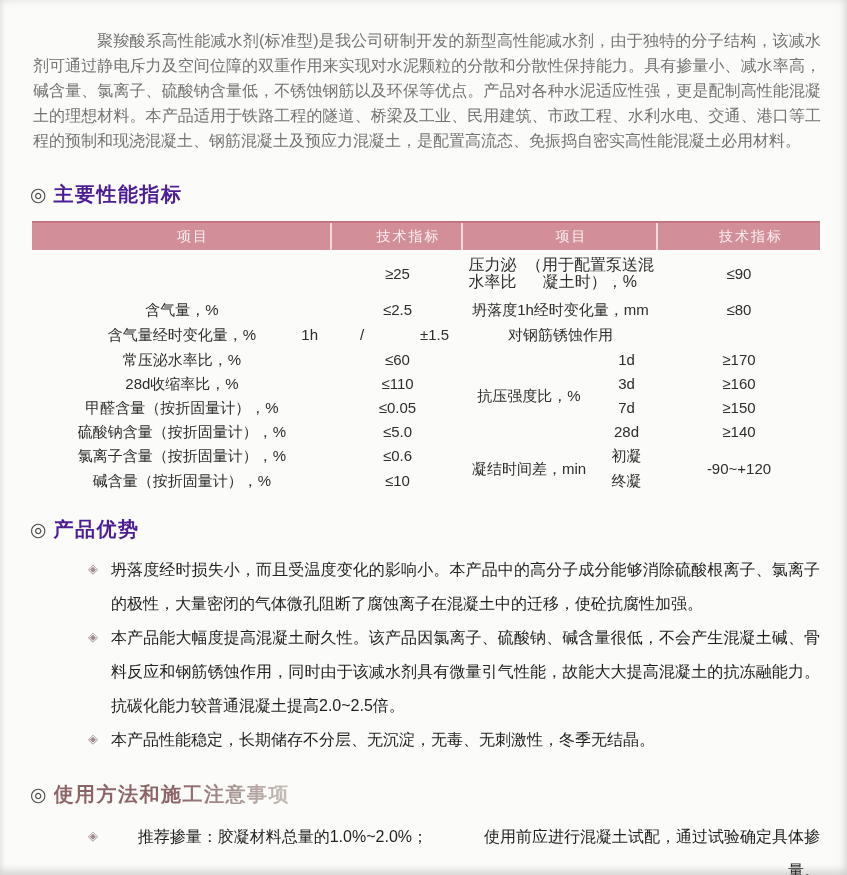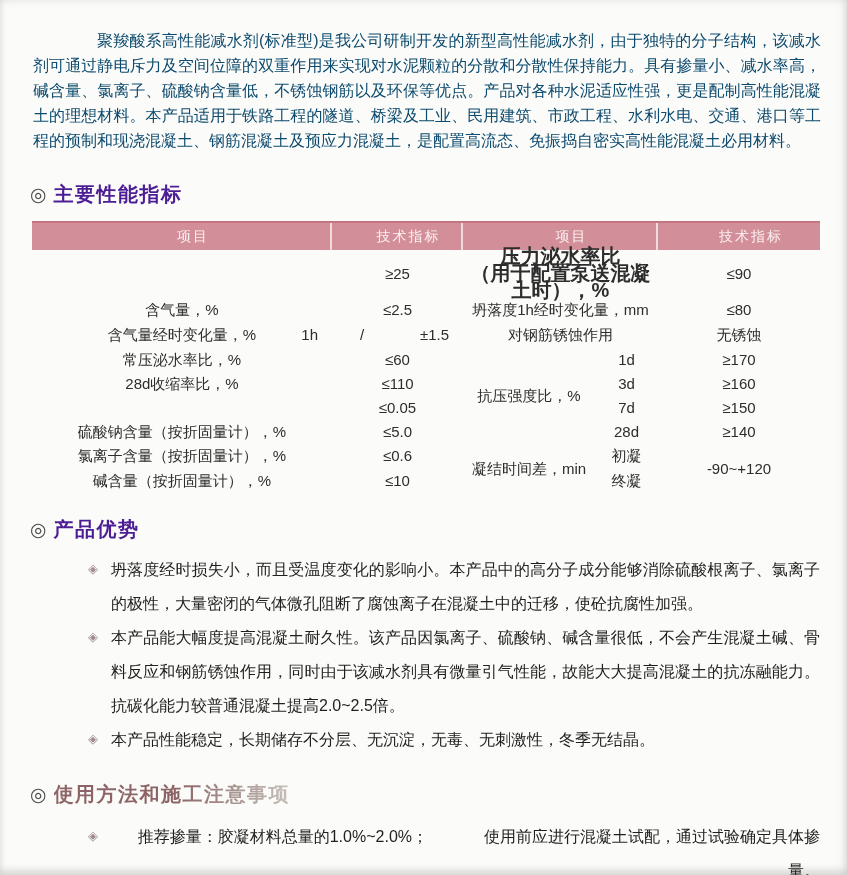--- a/index.html
+++ b/index.html
@@ -18,21 +18,21 @@
                 inset 0 -5px 7px rgba(90,90,90,0.18),
                 inset 0 3px 5px rgba(150,150,150,0.06);
   }
   
   .intro {
     margin: 28px 26px 0 33px;
     font-size: 16px;
     line-height: 25px;
     text-align: justify;
     text-indent: 64px;
-    color: #0c4a6e;
+    color: #737373;
   }
   
   .section-heading {
     display: flex;
     align-items: center;
     gap: 7px;
     margin-left: 30px;
   }
   .section-heading .marker {
     font-size: 19px;
@@ -78,21 +78,21 @@
   }
   .th.sep { border-right: 2px solid #efdadd; }
   .td {
     display: flex;
     align-items: center;
     justify-content: center;
     color: #2d2d2d;
     line-height: 17px;
     text-align: center;
   }
-  .td.stack { flex-direction: column; font-size: 20px; font-weight: bold; }
+  .td.stack { flex-direction: row; font-size: 16px; }
   .td.rel { position: relative; }
   .td .side-right { position: absolute; right: 14px; }
   .td .side-left  { position: absolute; left: 28px; }
 
   
   .bullet-row {
     display: flex;
     align-items: flex-start;
     gap: 13px;
     margin: 0 27px 0 88px;
@@ -134,20 +134,21 @@
     <div class="th sep" style="grid-area:1/3/2/5">项目</div>
     <div class="th" style="grid-area:1/5/2/6">技术指标</div>
 
     <div class="td" style="grid-area:3/1/4/2">含气量，%</div>
     <div class="td rel" style="grid-area:4/1/5/2">
       <span>含气量经时变化量，%</span>
       <span class="side-right">1h</span>
     </div>
     <div class="td" style="grid-area:5/1/6/2">常压泌水率比，%</div>
     <div class="td" style="grid-area:6/1/7/2">28d收缩率比，%</div>
+    <div class="td" style="grid-area:7/1/8/2">甲醛含量（按折固量计），%</div>
     <div class="td" style="grid-area:8/1/9/2">硫酸钠含量（按折固量计），%</div>
     <div class="td" style="grid-area:9/1/10/2">氯离子含量（按折固量计），%</div>
     <div class="td" style="grid-area:10/1/11/2">碱含量（按折固量计），%</div>
 
     <div class="td" style="grid-area:2/2/3/3">≥25</div>
     <div class="td" style="grid-area:3/2/4/3">≤2.5</div>
     <div class="td rel" style="grid-area:4/2/5/3">
       <span class="side-left">/</span>
       <span class="side-right">±1.5</span>
     </div>
@@ -161,21 +162,20 @@
     <div class="td stack" style="grid-area:2/3/3/5">
       <span>压力泌水率比</span>
       <span>（用于配置泵送混凝土时），%</span>
     </div>
     <div class="td" style="grid-area:2/5/3/6">≤90</div>
 
     <div class="td" style="grid-area:3/3/4/5">坍落度1h经时变化量，mm</div>
     <div class="td" style="grid-area:3/5/4/6">≤80</div>
 
     <div class="td" style="grid-area:4/3/5/5">对钢筋锈蚀作用</div>
-    <div class="td" style="grid-area:4/5/5/6">无锈蚀</div>
 
     <div class="td" style="grid-area:5/3/9/4">抗压强度比，%</div>
     <div class="td" style="grid-area:5/4/6/5">1d</div>
     <div class="td" style="grid-area:6/4/7/5">3d</div>
     <div class="td" style="grid-area:7/4/8/5">7d</div>
     <div class="td" style="grid-area:8/4/9/5">28d</div>
     <div class="td" style="grid-area:5/5/6/6">≥170</div>
     <div class="td" style="grid-area:6/5/7/6">≥160</div>
     <div class="td" style="grid-area:7/5/8/6">≥150</div>
     <div class="td" style="grid-area:8/5/9/6">≥140</div>

